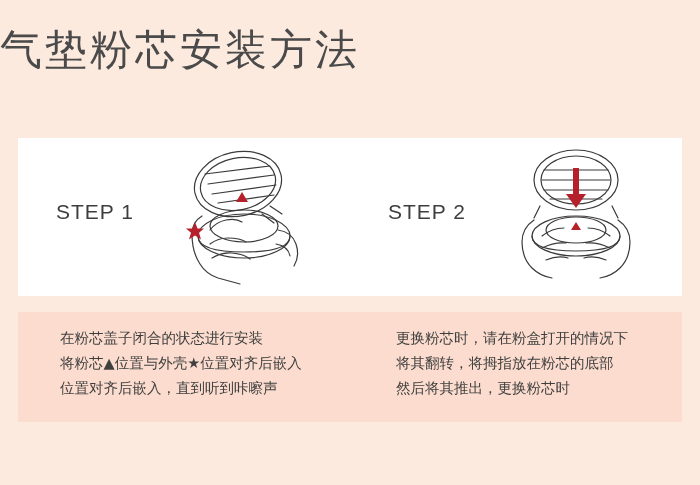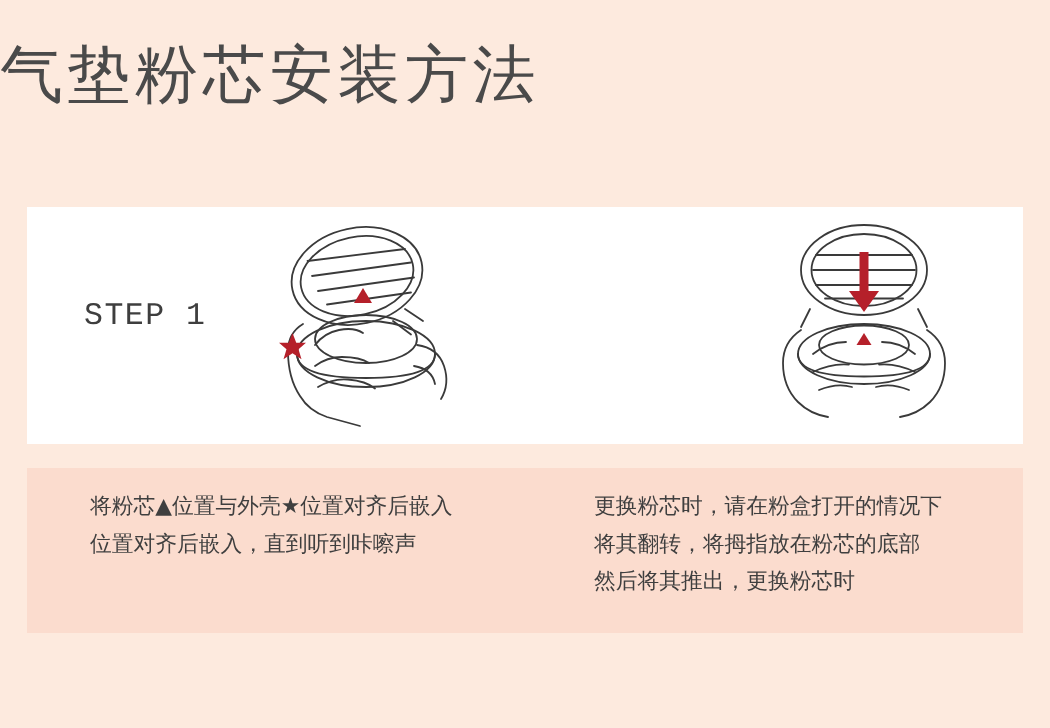--- a/index.html
+++ b/index.html
@@ -46,21 +46,21 @@
   }
   .step-left { left: 0; }
   .step-right { left: 332px; }
   .step-label {
     position: absolute;
     top: 62px;
     left: 38px;
     font-size: 21px;
     color: #3e3e3e;
     letter-spacing: 1px;
-    font-family: Liberation Mono, monospace;
+    font-family: Liberation Sans, sans-serif;
   }
   .step-art {
     position: absolute;
     top: 6px;
     left: 140px;
     width: 180px;
     height: 146px;
   }
   .captions {
     position: absolute;
@@ -119,20 +119,21 @@
           </g>
 
           <polygon points="84,48 90,58 78,58" fill="#b5202a"></polygon>
 
           <polygon points="37,78 39.5,84.5 46,84.5 41,88.8 43,95.5 37,91.5 31,95.5 33,88.8 28,84.5 34.5,84.5" fill="#b5202a"></polygon>
         </svg>
       </div>
     </div>
 
     <div class="step step-right">
+      <div class="step-label">STEP 2</div>
       <div class="step-art">
         <svg width="180" height="146" viewBox="0 0 180 146">
           <g fill="none" stroke="#3a3a3a" stroke-width="1.2" stroke-linecap="round" stroke-linejoin="round">
 
             <ellipse cx="86" cy="36" rx="42" ry="30"></ellipse>
             <ellipse cx="86" cy="36" rx="35" ry="24"></ellipse>
             <path d="M54 26 L118 26 M52 36 L120 36 M54 46 L118 46 M60 55 L112 55"></path>
 
             <path d="M50 62 L44 74 M122 62 L128 74"></path>
 
@@ -157,20 +158,21 @@
 
           <polygon points="86,78 91,86 81,86" fill="#b5202a"></polygon>
         </svg>
       </div>
     </div>
 
   </div>
 
   <div class="captions">
     <div class="caption-col caption-left">
+      <p>在粉芯盖子闭合的状态进行安装</p>
       <p>将粉芯▲位置与外壳★位置对齐后嵌入</p>
       <p>位置对齐后嵌入，直到听到咔嚓声</p>
     </div>
     <div class="caption-col caption-right">
       <p>更换粉芯时，请在粉盒打开的情况下</p>
       <p>将其翻转，将拇指放在粉芯的底部</p>
       <p>然后将其推出，更换粉芯时</p>
     </div>
   </div>
 

